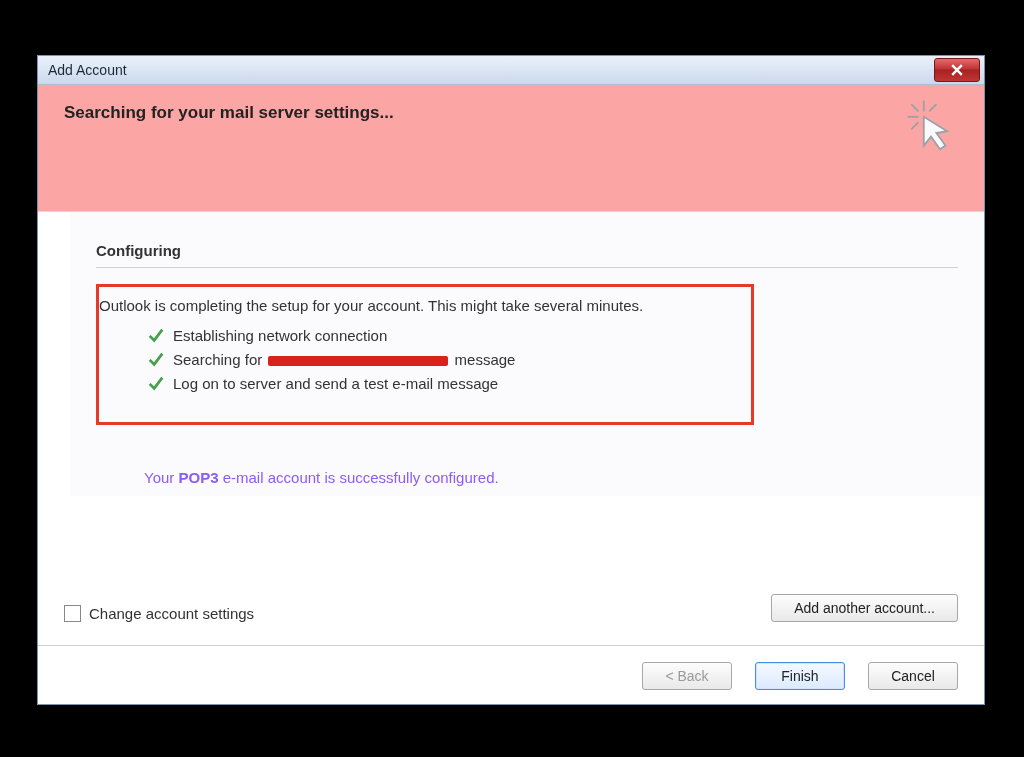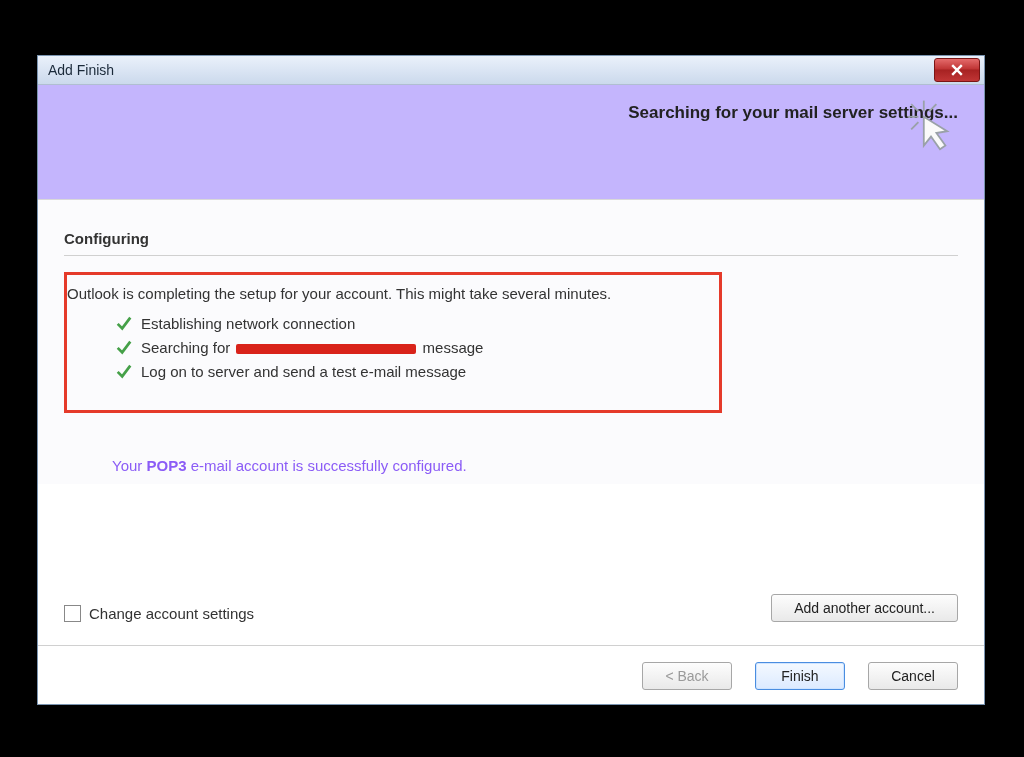--- a/index.html
+++ b/index.html
@@ -53,42 +53,42 @@
     align-items: center;
     justify-content: center;
     color: #fff;
     font-weight: bold;
     font-family: Arial, sans-serif;
     font-size: 13px;
     cursor: pointer;
   }
   .headerzone {
     height: 96px;
-    background: #c4b5fd;
-    padding: 18px 26px 0 26px;
+    background: #fca5a5;
+    padding: 18px 26px 12px 26px;
     position: relative;
     border-bottom: 1px solid #d9d9d9;
-    text-align: right;
   }
   .headerzone .heading {
     font-weight: bold;
     font-size: 17px;
     color: #222;
   }
   .cursor-icon {
     position: absolute;
     right: 26px;
     top: 12px;
     width: 54px;
     height: 54px;
     color: #9aa1a8;
   }
   .body {
     padding: 30px 26px 10px 26px;
     background: #fbfbfd;
+    margin-left: 32px;
   }
   .section-label {
     font-weight: bold;
     font-size: 15px;
     color: #333;
     margin-bottom: 8px;
   }
   .hr {
     border: none;
     border-top: 1px solid #d0d0d0;
@@ -200,21 +200,21 @@
     gap: 23px;
   }
 </style>
 </head>
 <body>
 
 <div class="stage">
   <div class="dialog">
 
     <div class="titlebar">
-      <span class="title">Add Finish</span>
+      <span class="title">Add Account</span>
       <div class="closebtn">
         <svg viewBox="0 0 10 10" width="12" height="12">
           <path d="M1 1 L9 9 M9 1 L1 9" stroke="#fff" stroke-width="2" fill="none"></path>
         </svg>
       </div>
     </div>
 
     <div class="headerzone">
       <div class="heading">Searching for your mail server settings...</div>
       <svg class="cursor-icon" viewBox="0 0 60 60">

